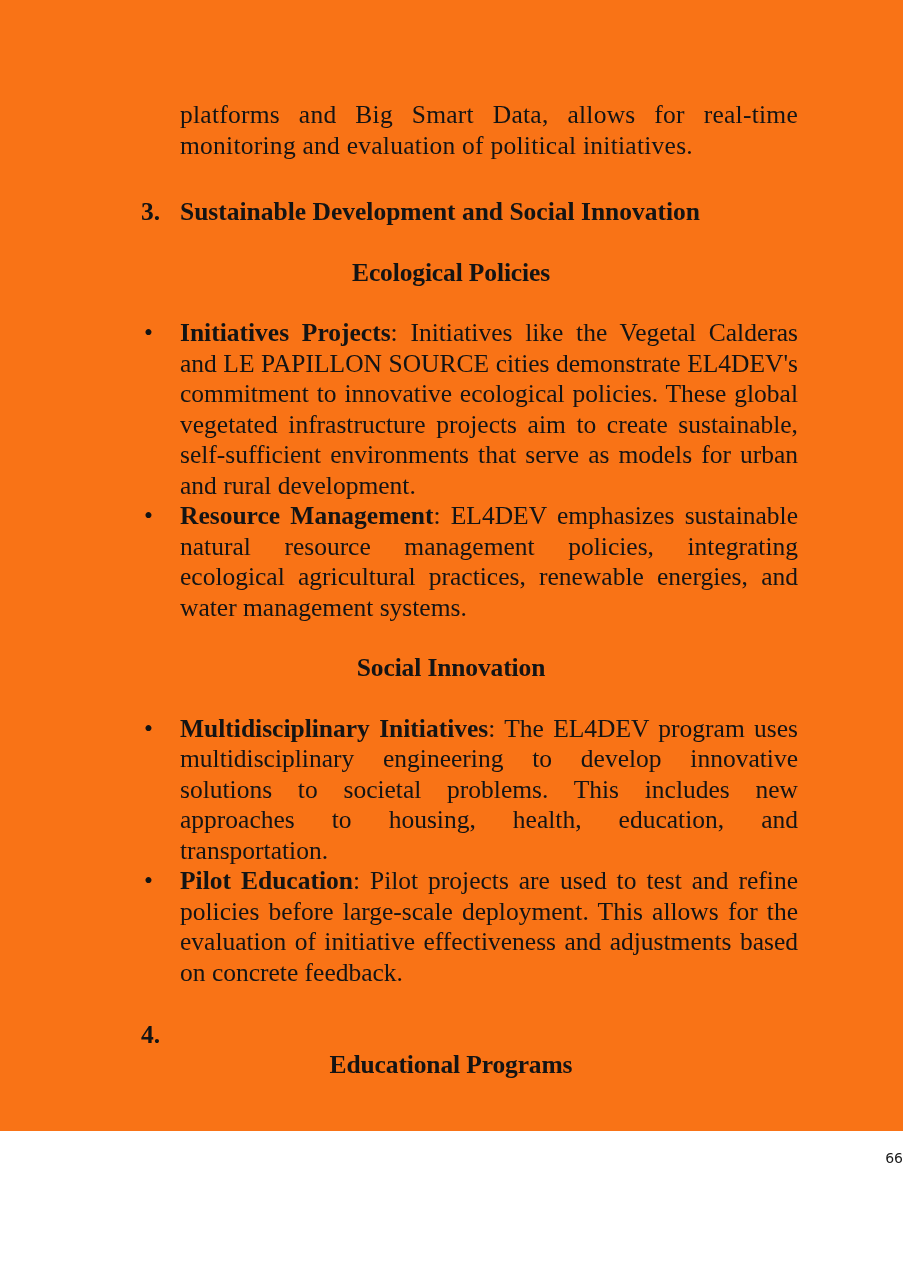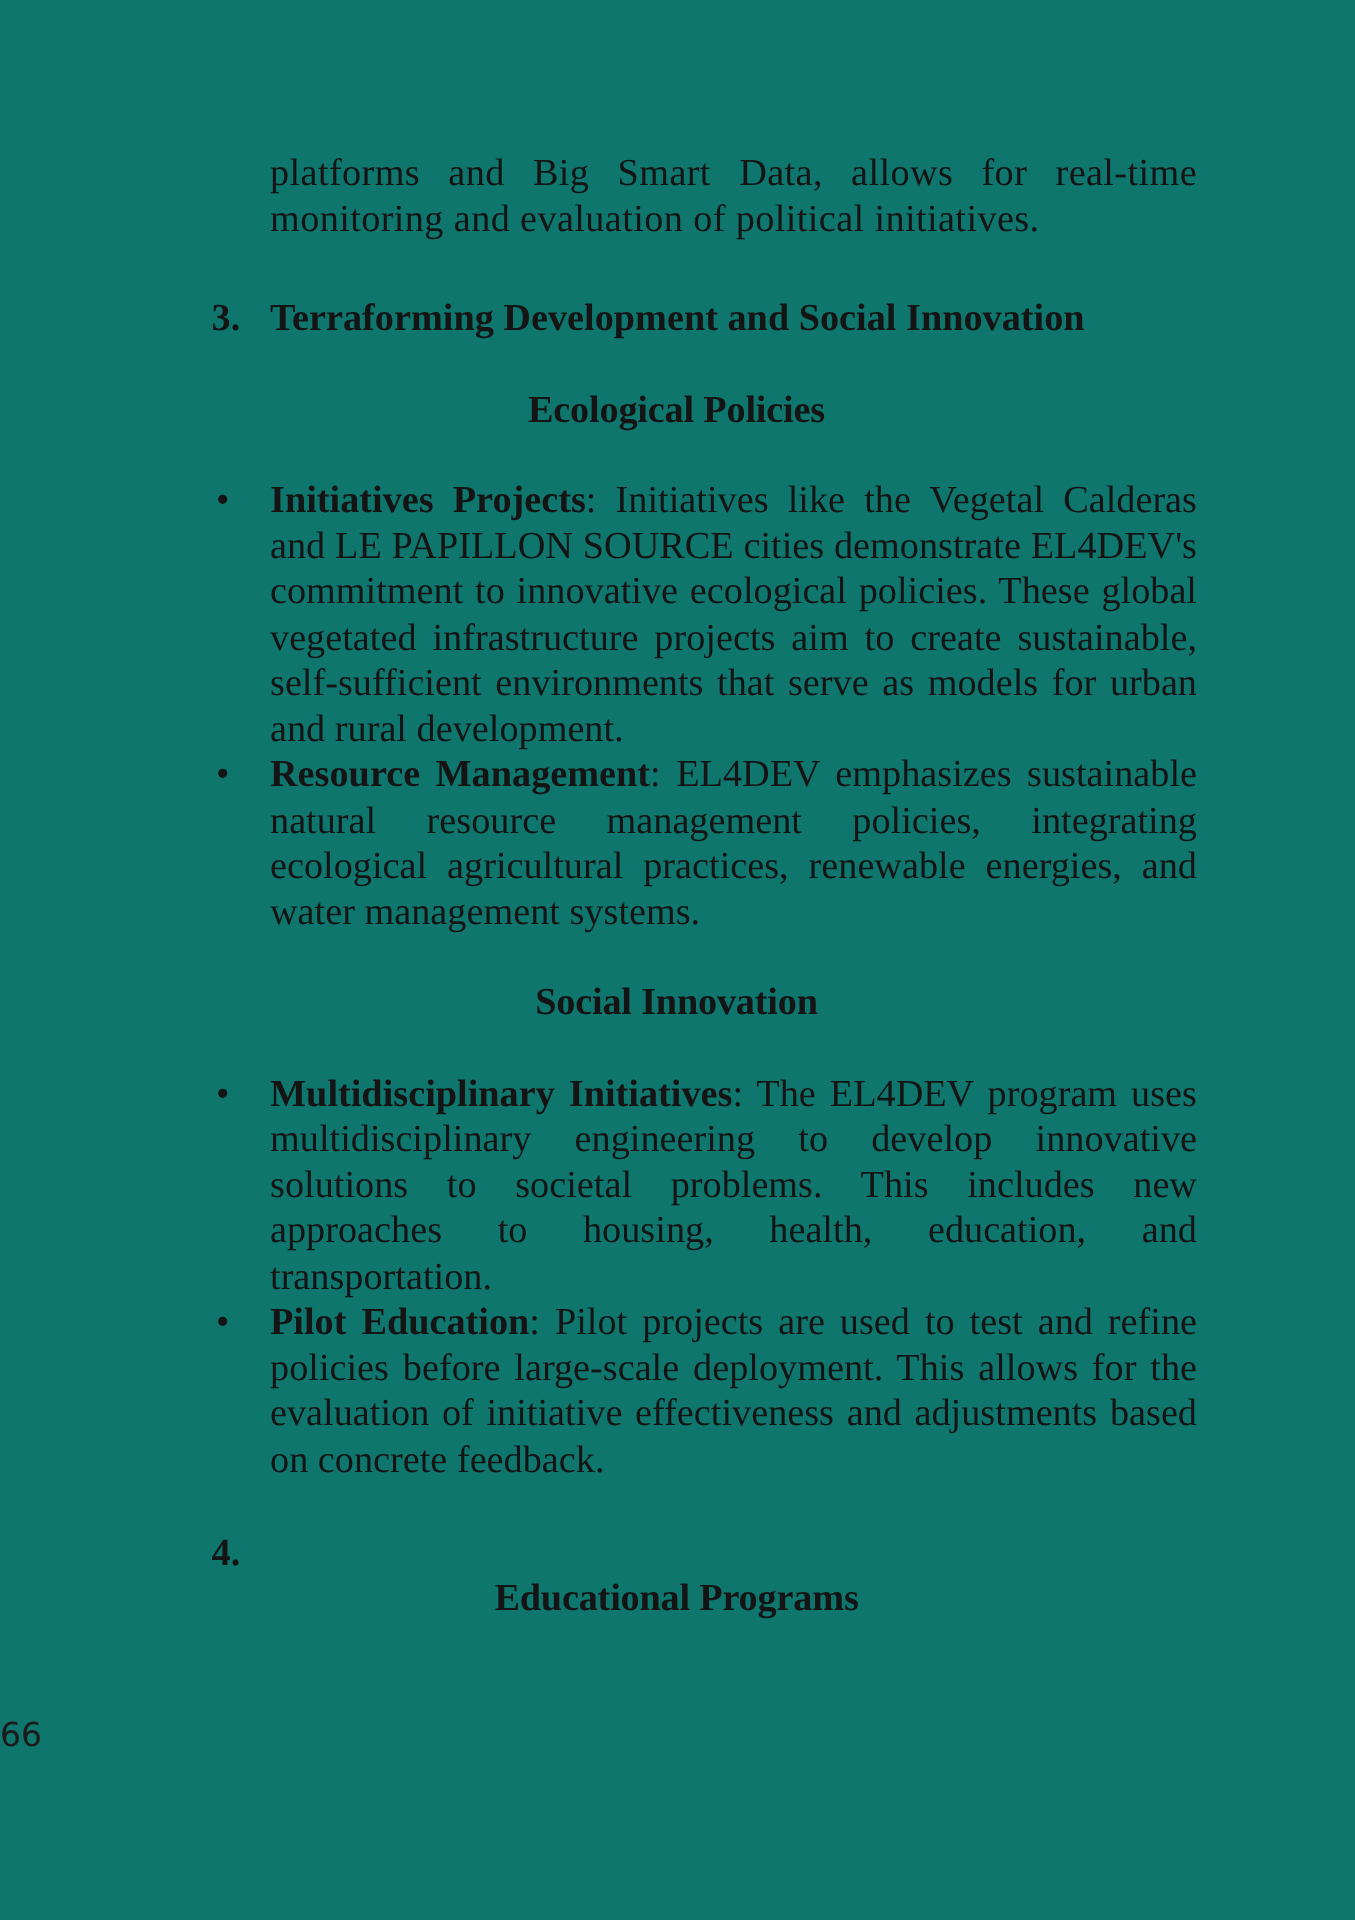--- a/index.html
+++ b/index.html
@@ -14,22 +14,22 @@
     color: #141414;
     overflow: hidden;
     position: relative;
   }
 
   .page {
     position: absolute;
     left: 0;
     top: 0;
     width: 903px;
-    height: 1280px;
-    background: #0f766e;
+    height: 1131px;
+    background: #f97316;
   }
 
   .content {
     position: absolute;
     left: 104px;
     top: 100px;
     width: 694px;
   }
 
   
@@ -104,39 +104,39 @@
   .sp-30 { height: 30px; }
   .sp-32 { height: 32px; }
   .sp-36 { height: 36px; }
 
   
   .page-number {
     position: absolute;
     left: 0;
     top: 1145px;
     width: 903px;
-    text-align: left;
+    text-align: right;
     font-family: "DejaVu Sans", "Liberation Sans", sans-serif;
-    font-size: 22px;
+    font-size: 14px;
     line-height: 26px;
     color: #1b1b1b;
   }
 </style>
 </head>
 <body>
 
 <div class="page">
   <div class="content">
 
     <p class="para">platforms and Big Smart Data, allows for real-time monitoring and evaluation of political initiatives.</p>
 
     <div class="sp-36"></div>
 
     <div class="num-heading">
-      <span class="num">3.</span><span>Terraforming Development and Social Innovation</span>
+      <span class="num">3.</span><span>Sustainable Development and Social Innovation</span>
     </div>
 
     <div class="sp-30"></div>
 
     <h2 class="sub-heading">Ecological Policies</h2>
 
     <div class="sp-30"></div>
 
     <ul class="bullets">
       <li>

